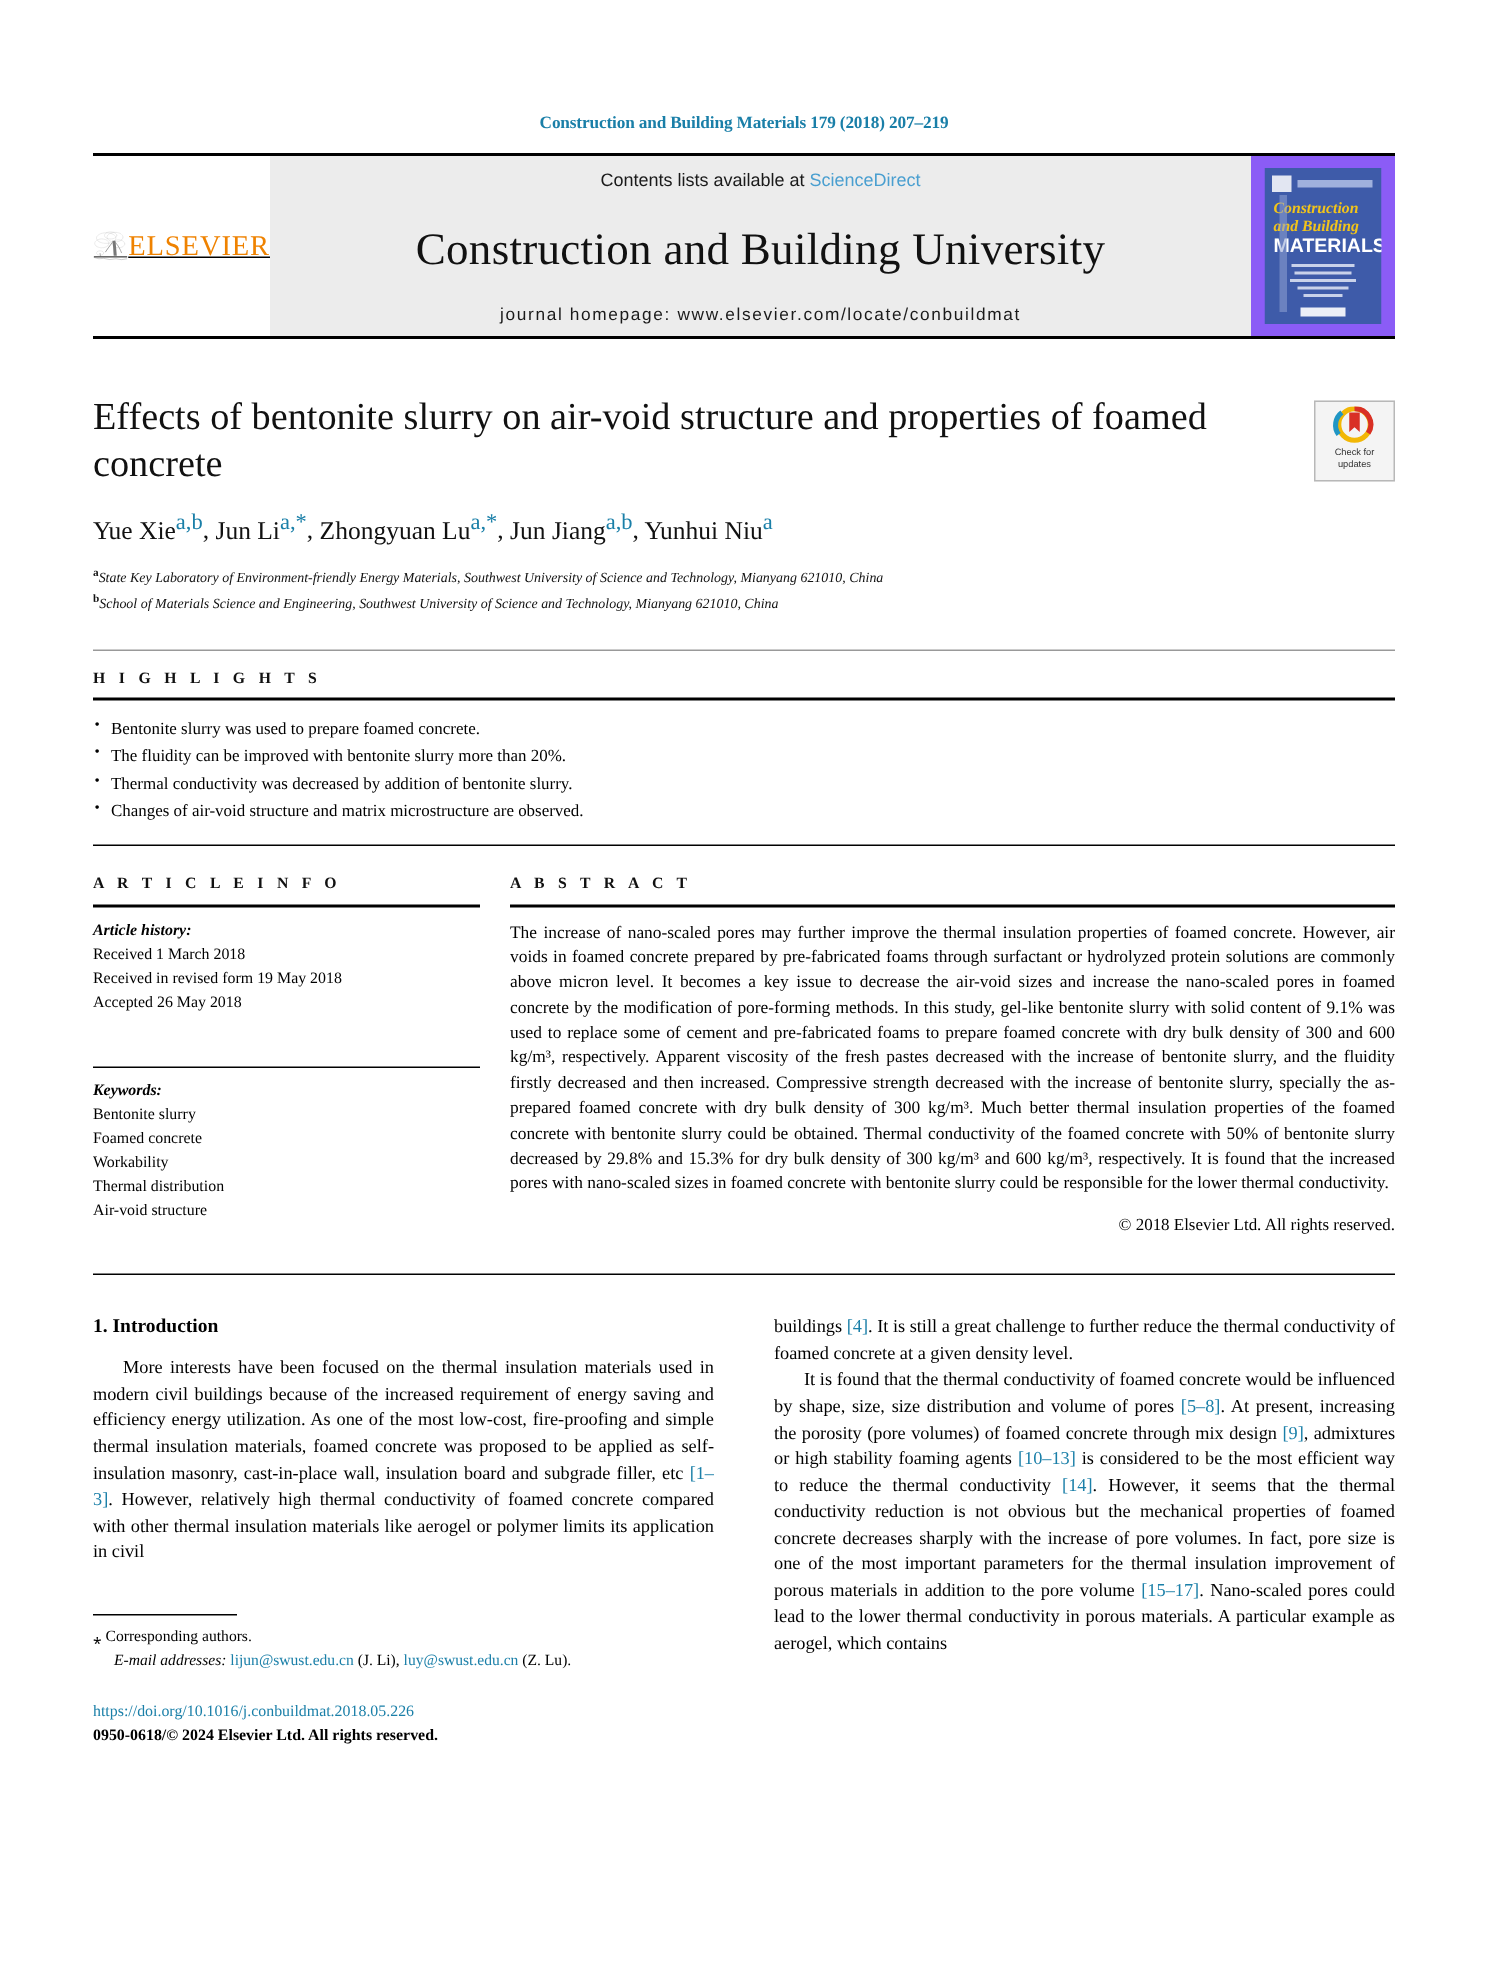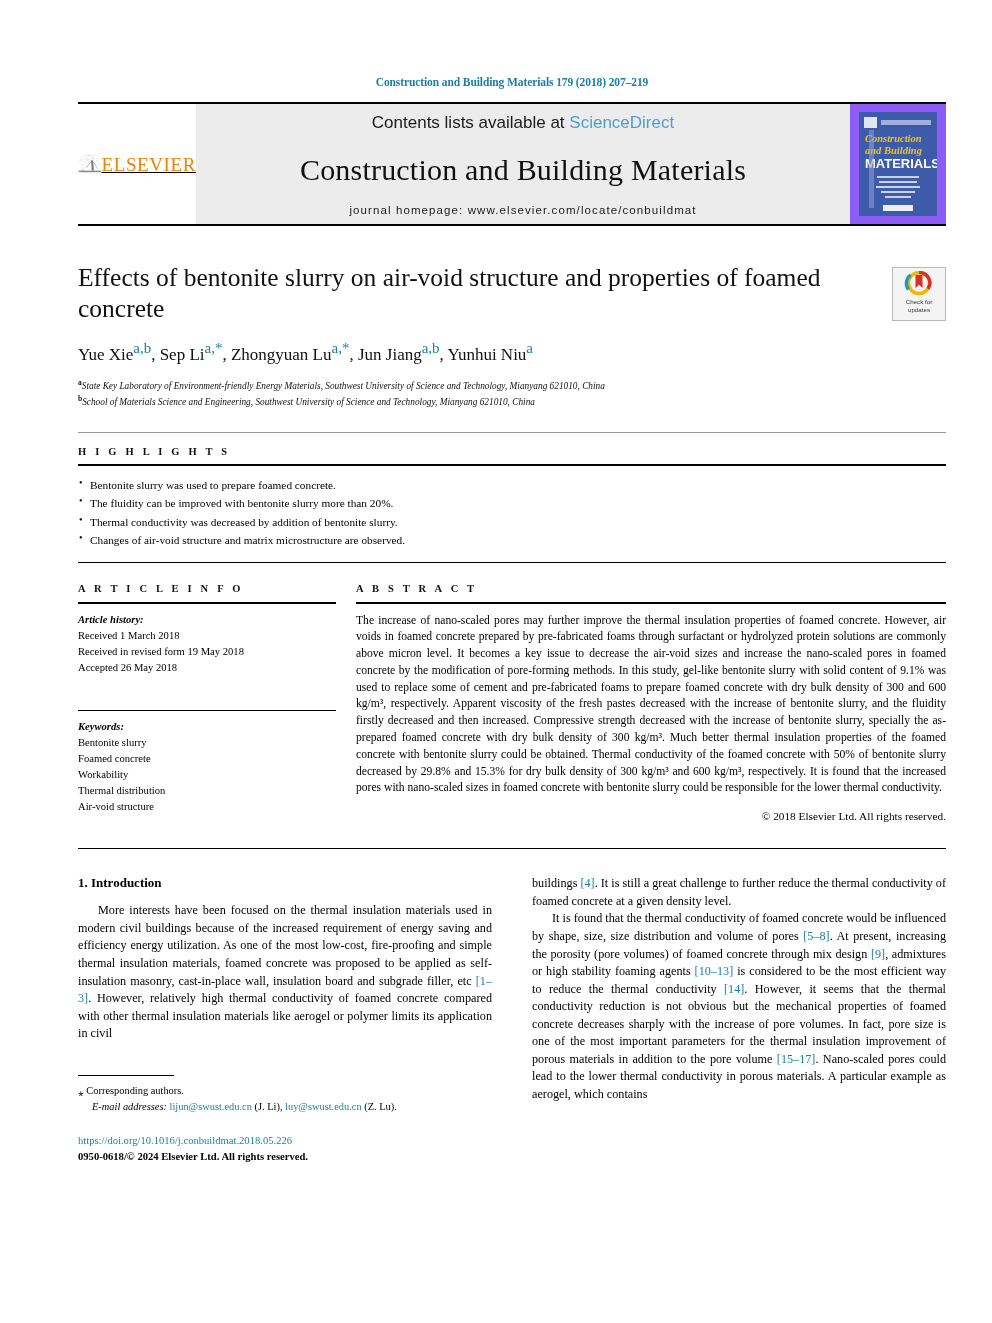--- a/index.html
+++ b/index.html
@@ -14,21 +14,21 @@
   .page {
     position: relative;
     width: 992px;
     height: 1323px;
     margin: 0 auto;
     background: #ffffff;
     overflow: hidden;
   }
   .inner {
     position: absolute;
-    left: 78px;
+    left: 62px;
     top: 0;
     width: 868px;
   }
 
   
   .running-head {
     text-align: center;
     color: #1a7fa8;
     font-family: "Liberation Serif", serif;
     font-weight: bold;
@@ -70,21 +70,21 @@
     flex: 1 1 auto;
     background: #ececec;
     display: flex;
     flex-direction: column;
     align-items: center;
     justify-content: space-between;
     padding: 9px 0 8px 0;
   }
   .contents-line {
     font-family: "Liberation Sans", sans-serif;
-    font-size: 17px;
+    font-size: 12px;
     color: #1a1a1a;
   }
   .contents-line .sd {
     color: #4a9fd0;
   }
   .journal-title {
     font-family: "Liberation Serif", serif;
     font-size: 30px;
     color: #111;
     letter-spacing: 0.2px;
@@ -308,21 +308,21 @@
             <path d="M2 64 q 12 5 22 2 q 14 5 28 1 q 12 4 26 0" stroke="#777" stroke-width="0.8" fill="none"></path>
           </g>
         </svg>
         <div class="elsevier-word">ELSEVIER</div>
       </div>
 
       <div class="journal-band">
         <div class="contents-line">
           <span>Contents lists available at </span><span class="sd">ScienceDirect</span>
         </div>
-        <div class="journal-title">Construction and Building Materials</div>
+        <div class="journal-title">Construction and Building University</div>
         <div class="homepage-line">journal homepage: www.elsevier.com/locate/conbuildmat</div>
       </div>
 
       <div class="cover-thumb">
         <svg width="78" height="104" viewBox="0 0 78 104">
           <rect x="0" y="0" width="78" height="104" fill="#3e5ba9"></rect>
           <rect x="5" y="5" width="13" height="11" fill="#fff" opacity="0.85"></rect>
           <rect x="22" y="8" width="50" height="5" fill="#9fb0dd"></rect>
           <text x="6" y="30" font-family="Liberation Serif, serif" font-style="italic" font-weight="bold" font-size="10.5" fill="#f2c41a">Construction</text>
           <text x="6" y="42" font-family="Liberation Serif, serif" font-style="italic" font-weight="bold" font-size="10.5" fill="#f2c41a">and Building</text>
@@ -350,21 +350,21 @@
           <path d="M4.4 18.6 A10.5 10.5 0 0 1 6.6 4" fill="none" stroke="#2196c4" stroke-width="3.4"></path>
           <path d="M11.5 4 h7 v13 l-3.5 -3.2 l-3.5 3.2 Z" fill="#d93025"></path>
         </svg>
         <div class="crossmark-label">
           <span>Check for</span><br>
           <span>updates</span>
         </div>
       </div>
 
       <div class="authors">
-        <span><span>Yue Xie</span><sup>a,b</sup></span><span>, </span><span><span>Sep Li</span><sup>a,*</sup></span><span>, </span><span><span>Zhongyuan Lu</span><sup>a,*</sup></span><span>, </span><span><span>Jun Jiang</span><sup>a,b</sup></span><span>, </span><span><span>Yunhui Niu</span><sup>a</sup></span>
+        <span><span>Yue Xie</span><sup>a,b</sup></span><span>, </span><span><span>Jun Li</span><sup>a,*</sup></span><span>, </span><span><span>Zhongyuan Lu</span><sup>a,*</sup></span><span>, </span><span><span>Jun Jiang</span><sup>a,b</sup></span><span>, </span><span><span>Yunhui Niu</span><sup>a</sup></span>
       </div>
 
       <div class="affiliations">
         <div><sup>a</sup><span>State Key Laboratory of Environment-friendly Energy Materials, Southwest University of Science and Technology, Mianyang 621010, China</span></div>
         <div><sup>b</sup><span>School of Materials Science and Engineering, Southwest University of Science and Technology, Mianyang 621010, China</span></div>
       </div>
     </div>
 
     <div class="highlights-wrap">
       <div class="highlights-top-rule"></div>

